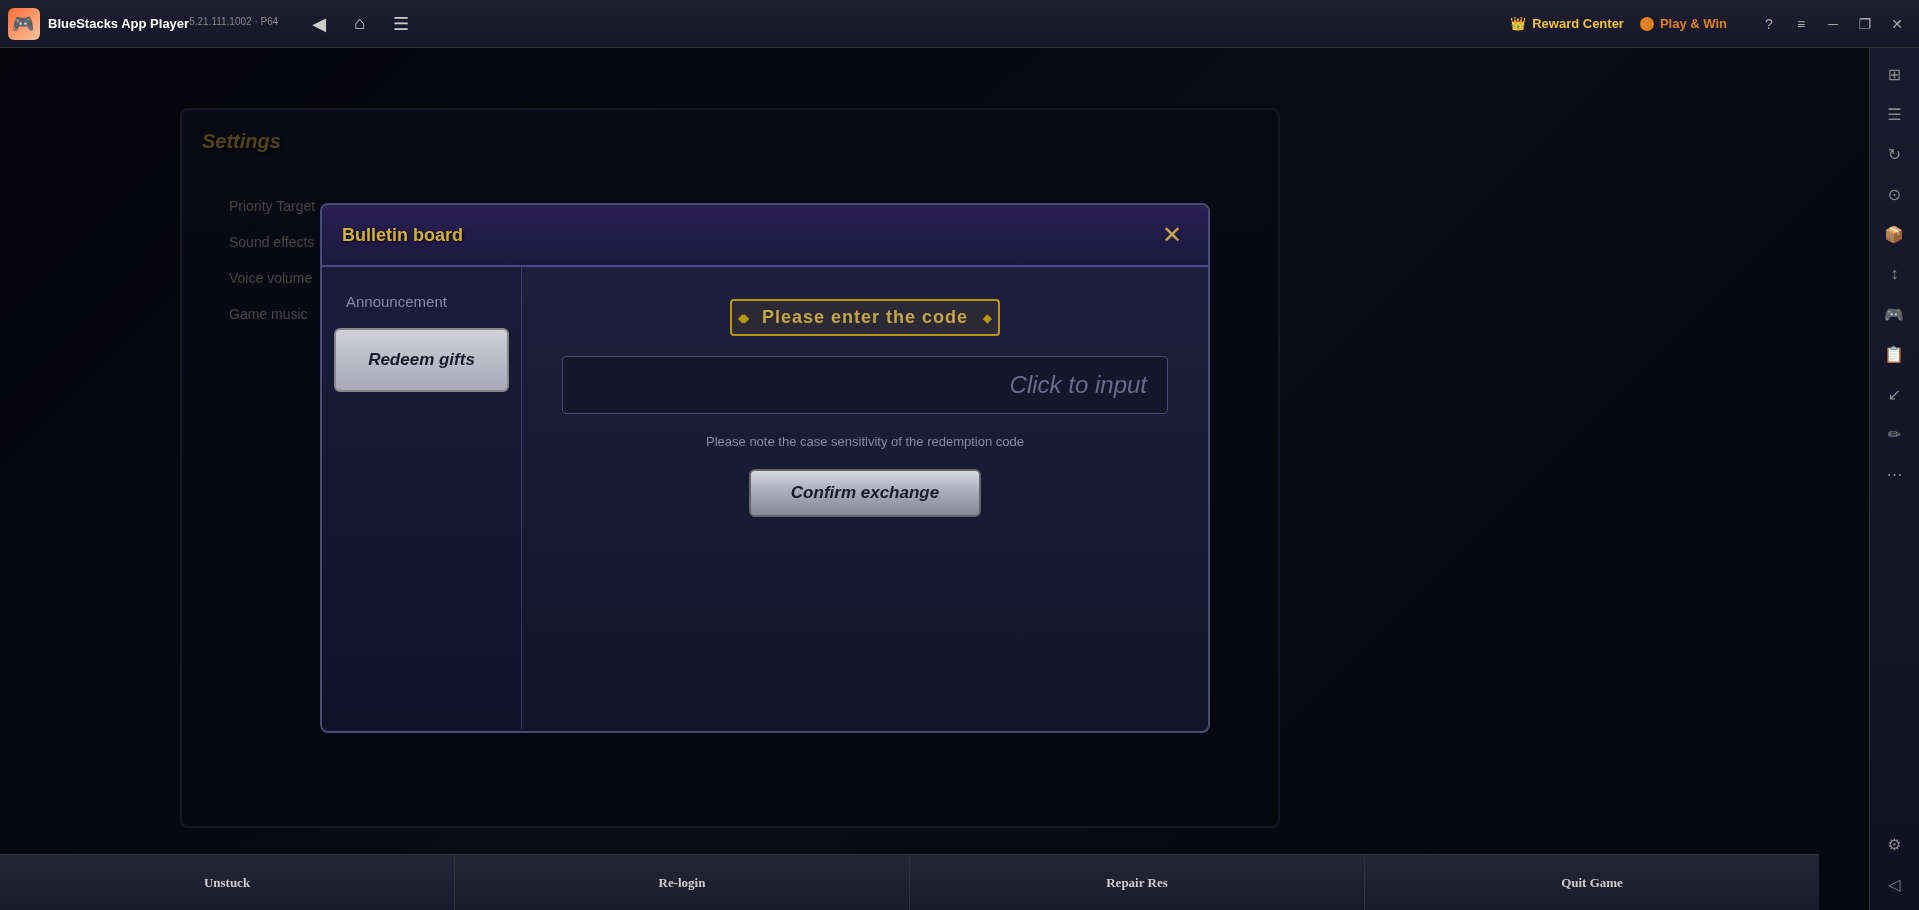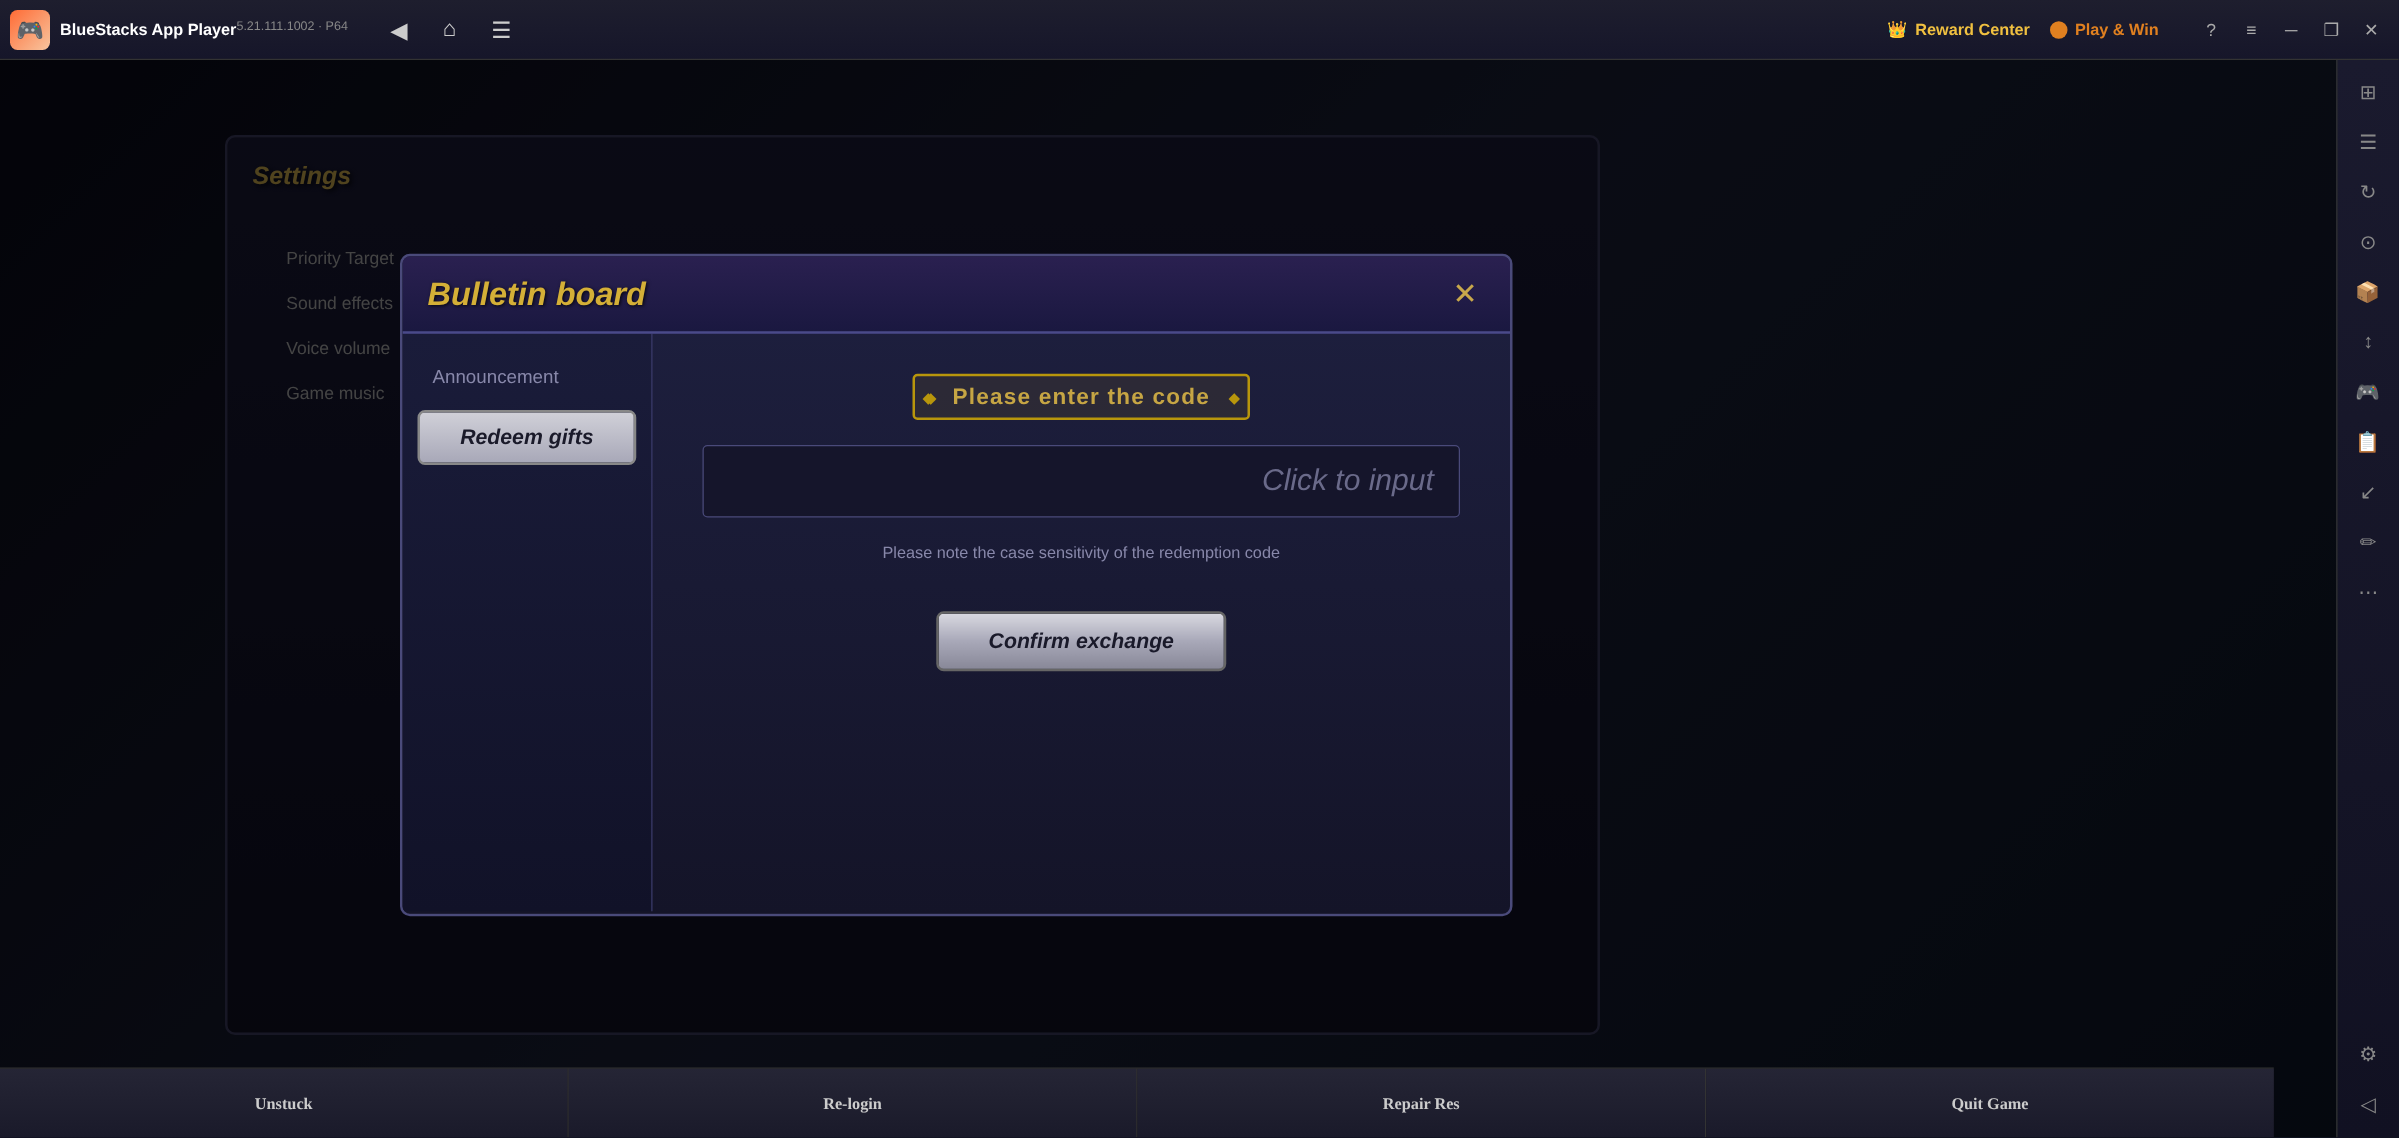--- a/index.html
+++ b/index.html
@@ -233,23 +233,22 @@
       padding: 14px 20px;
       display: flex;
       align-items: center;
       justify-content: space-between;
       border-bottom: 2px solid #4a4a8a;
       position: relative;
     }
 
     .bulletin-title {
       color: #d4af37;
-      font-size: 26px;
+      font-size: 18px;
       font-weight: bold;
-      font-style: italic;
       text-shadow: 1px 1px 3px rgba(0,0,0,0.8);
     }
 
     .bulletin-close {
       color: #c8a84b;
       font-size: 24px;
       cursor: pointer;
       width: 32px;
       height: 32px;
       display: flex;
@@ -277,21 +276,21 @@
       padding: 10px 12px;
       cursor: pointer;
       border-radius: 4px;
       margin-bottom: 8px;
     }
 
     .tab-redeem {
       background: linear-gradient(180deg, #d0d0d8 0%, #a8a8b8 100%);
       border: 2px solid #888;
       border-radius: 6px;
-      padding: 10px 12px;
+      padding: 20px 12px;
       cursor: pointer;
       text-align: center;
     }
 
     .tab-redeem-label {
       color: #1a1a2a;
       font-size: 17px;
       font-weight: bold;
       font-style: italic;
     }
@@ -371,21 +370,20 @@
       text-align: center;
     }
 
     
     .confirm-btn {
       background: linear-gradient(180deg, #d8d8e0 0%, #a8a8b8 50%, #888898 100%);
       border: 2px solid #666;
       border-radius: 6px;
       padding: 12px 40px;
       cursor: pointer;
-      margin-top: 20px;
     }
 
     .confirm-btn-text {
       color: #1a1a2a;
       font-size: 17px;
       font-weight: bold;
       font-style: italic;
       line-height: 1.2;
       text-align: center;
     }

